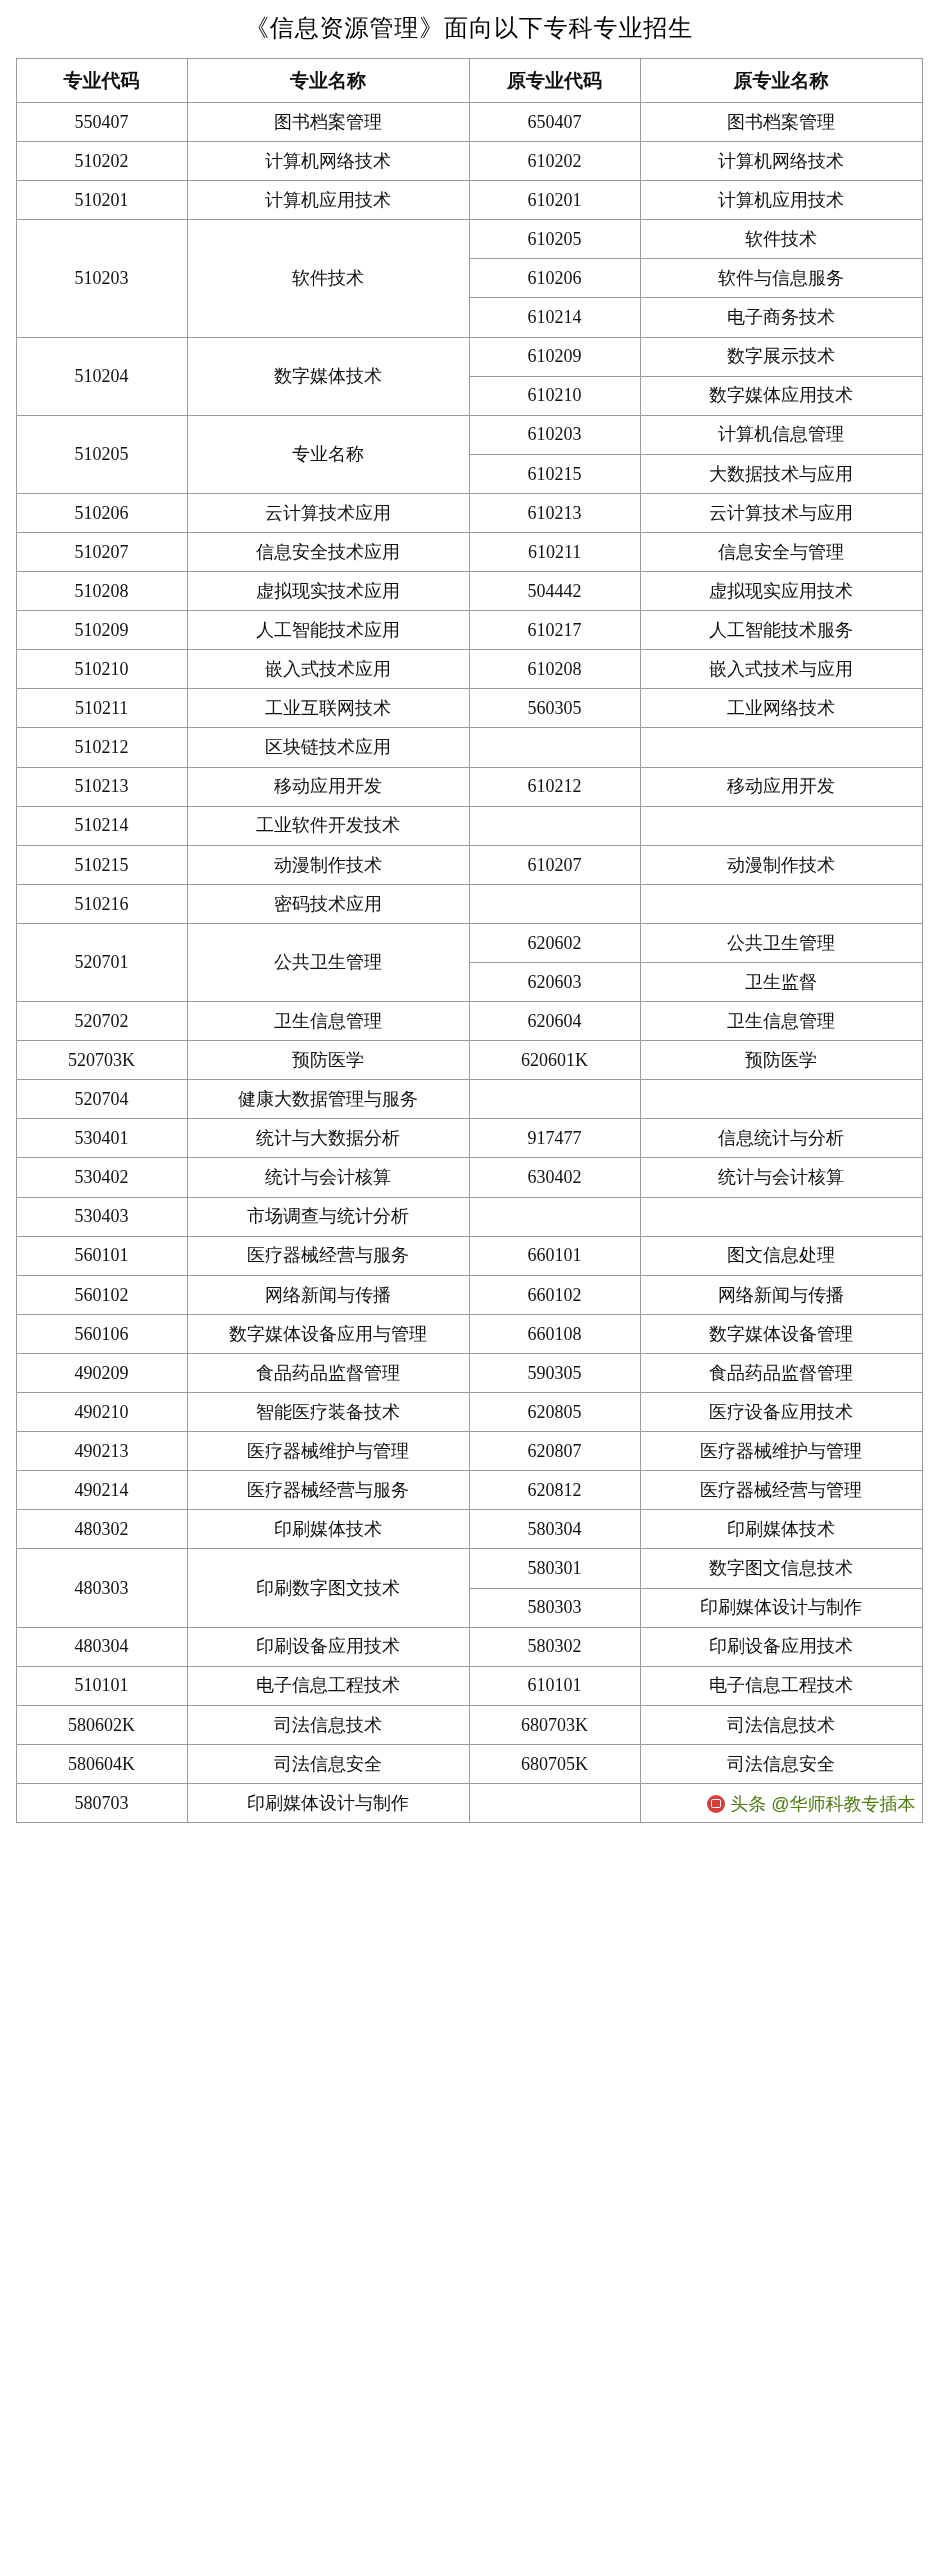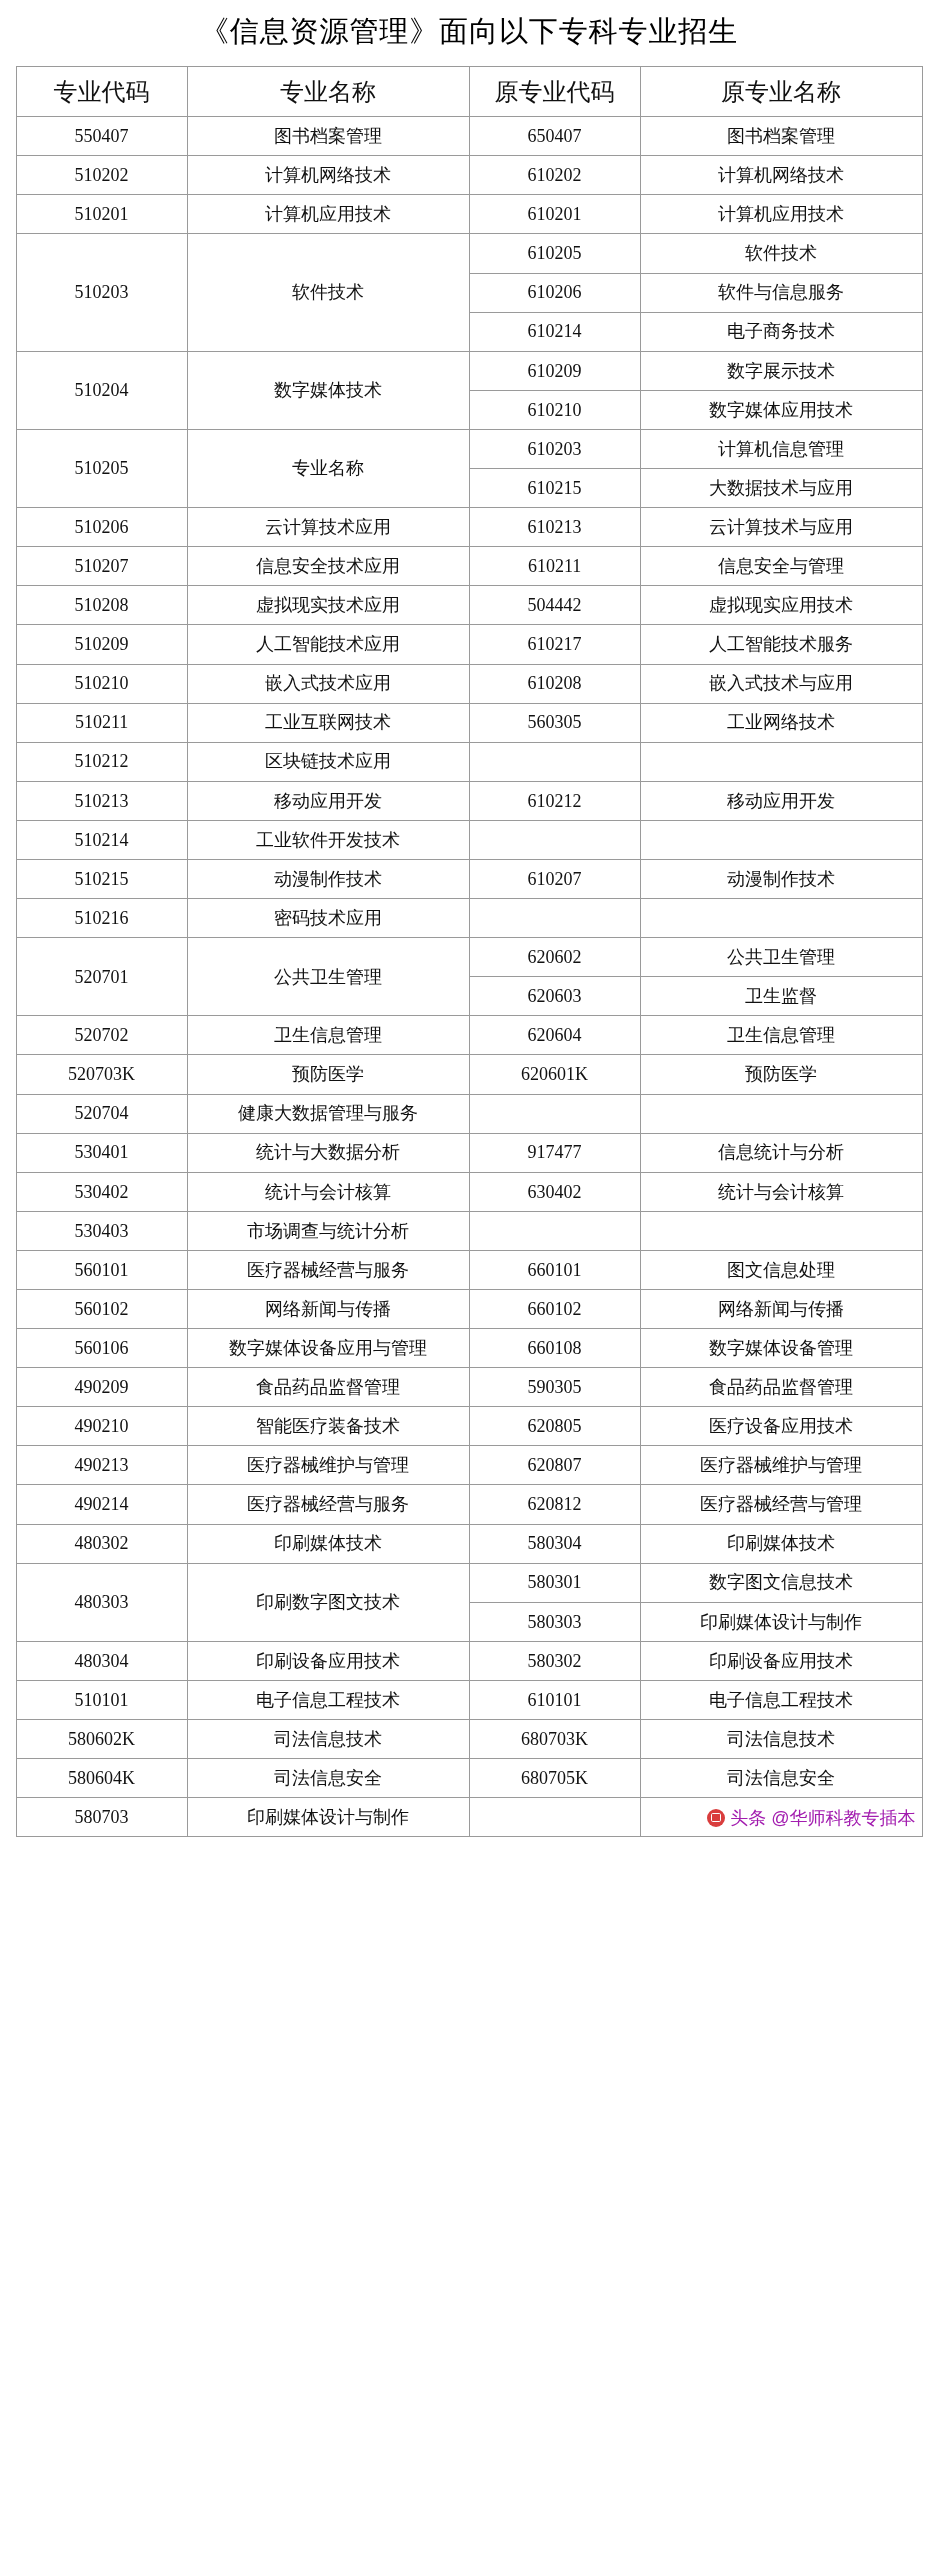--- a/index.html
+++ b/index.html
@@ -15,21 +15,21 @@
     position: relative;
   }
   .page {
     width: 938px;
     box-sizing: border-box;
     padding: 0 15.6px;
     position: relative;
   }
   .doc-title {
     text-align: center;
-    font-size: 29px;
+    font-size: 24px;
     font-weight: normal;
     letter-spacing: 0.9px;
     padding: 12px 0 14px 0;
     font-family: "Liberation Serif", "DejaVu Serif", serif;
   }
   table.major-table {
     border-collapse: collapse;
     width: 907px;
     table-layout: fixed;
     margin: 0 auto;
@@ -45,33 +45,33 @@
     text-align: center;
     vertical-align: middle;
     font-size: 18px;
     line-height: 1.25;
     padding: 7.8px 3.5px;
     font-family: "Liberation Serif", "DejaVu Serif", serif;
     color: #111111;
     word-break: break-all;
   }
   table.major-table th {
-    font-size: 24px;
-    font-weight: normal;
+    font-size: 19px;
+    font-weight: bold;
     padding: 9.6px 3.5px;
   }
   td.empty {
     border: 0.9px solid #9a9a9a;
   }
   .watermark {
     position: absolute;
     right: 22.6px;
     bottom: 7px;
     font-size: 18px;
-    color: #a21caf;
+    color: #4d7c0f;
     font-family: "Liberation Sans", sans-serif;
     display: flex;
     align-items: center;
     gap: 5.2px;
   }
   .watermark .logo {
     display: inline-block;
     width: 18px;
     height: 18px;
     border-radius: 50%;

